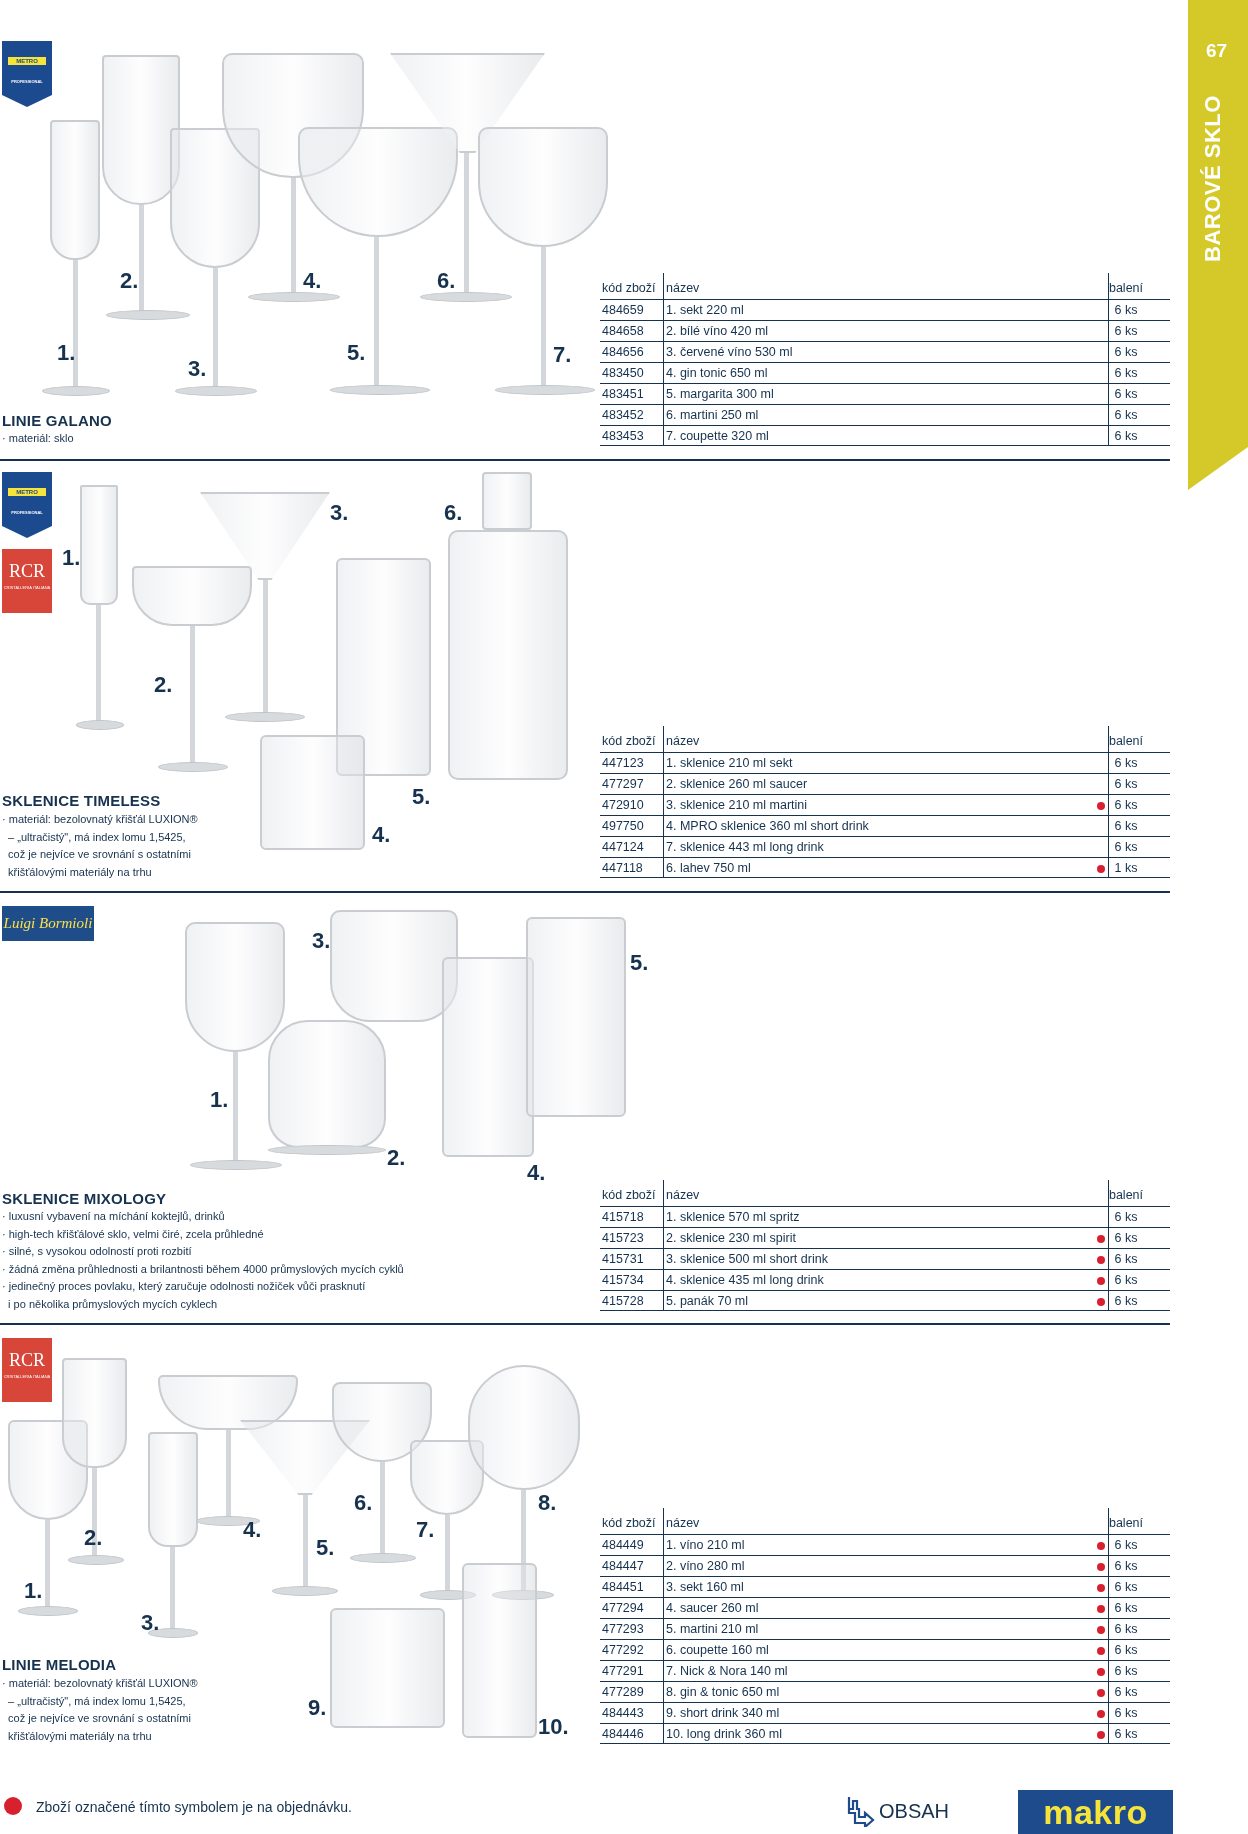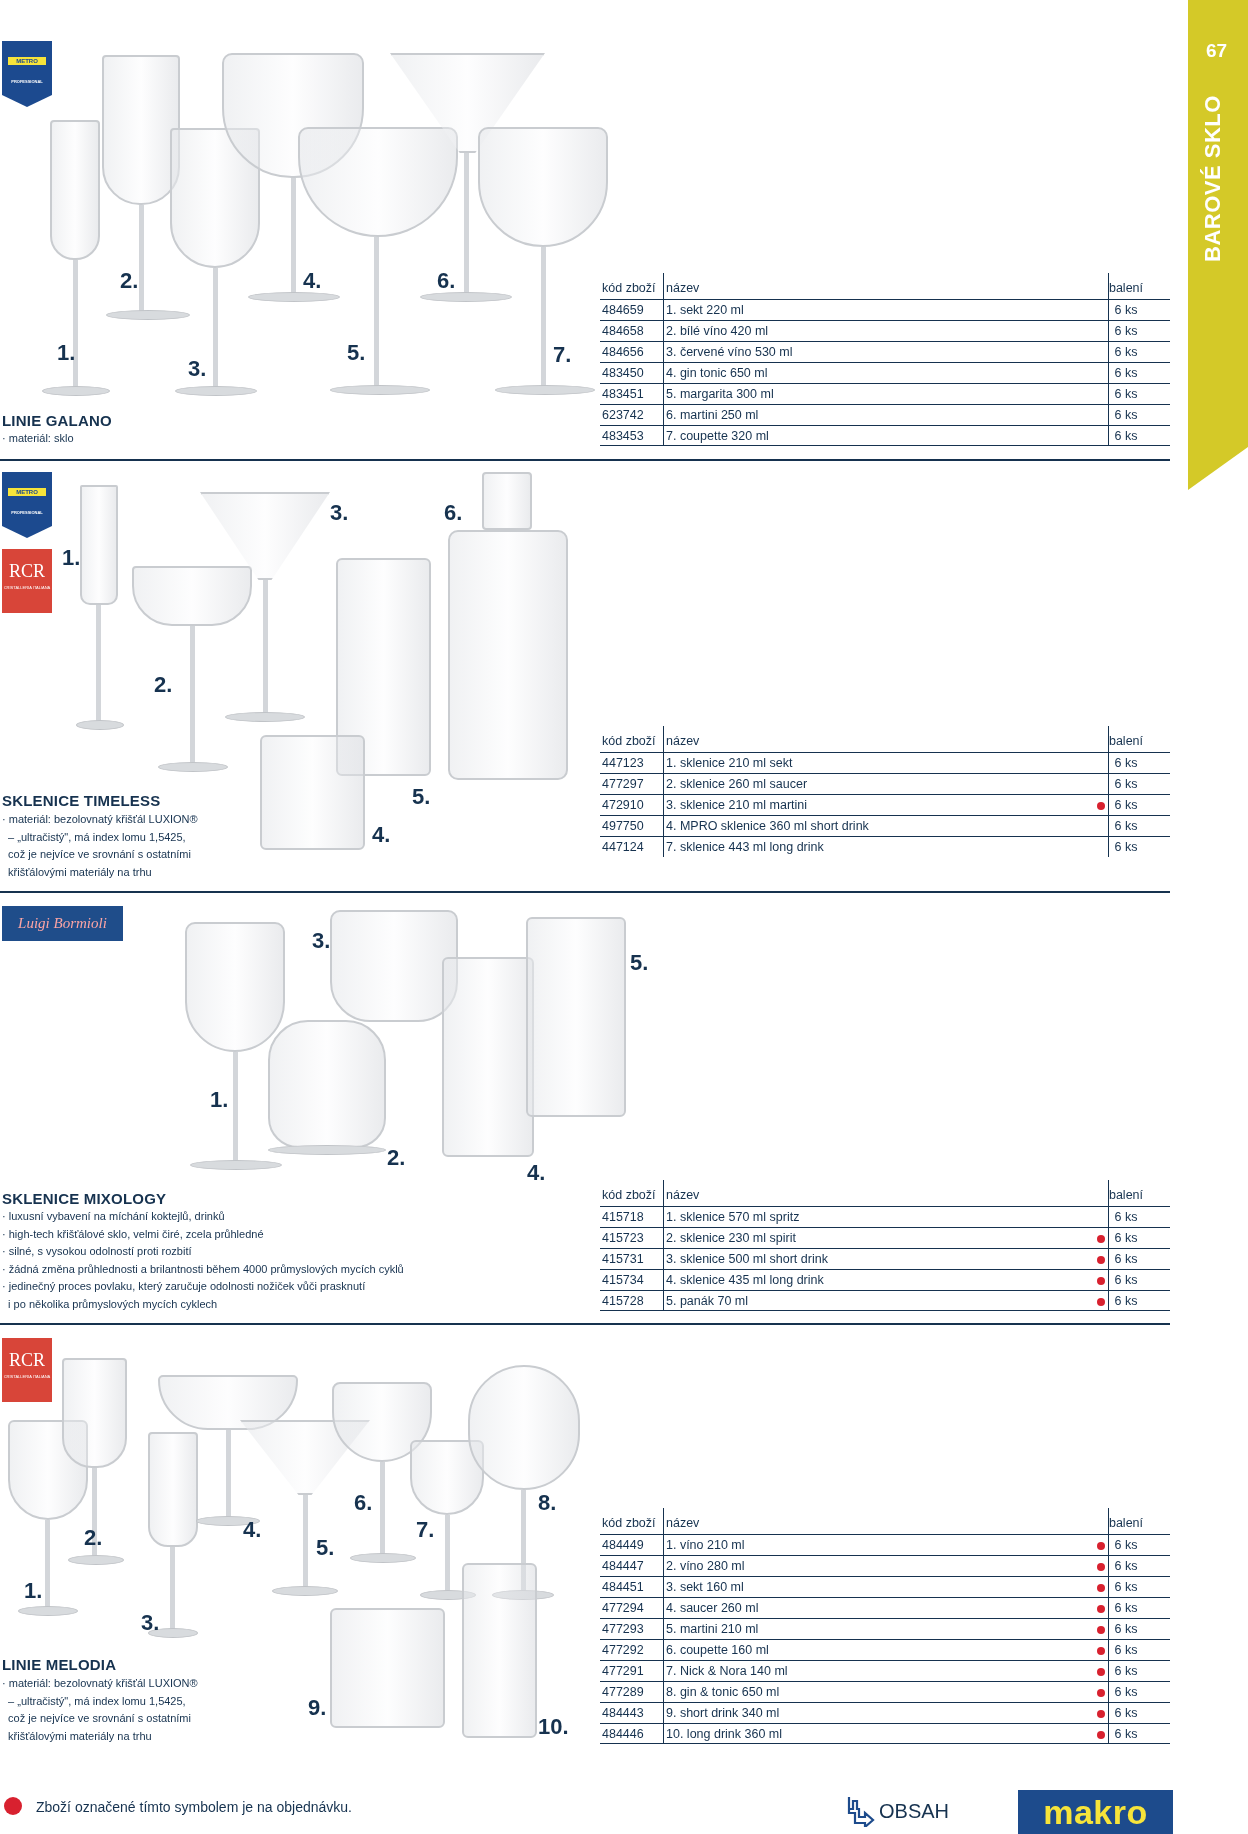--- a/index.html
+++ b/index.html
@@ -10,21 +10,21 @@
   .page-num { position: absolute; left: 1206px; top: 40px; color: #fff; font-weight: bold; font-size: 19px; }
   .side-title { position: absolute; left: 1200px; top: 262px; color: #fff; font-weight: bold; font-size: 22px;
                 transform: rotate(-90deg); transform-origin: left top; white-space: nowrap; letter-spacing: 0.5px; }
   .metro-badge { position: absolute; width: 50px; height: 66px; background: #1c4a8f;
                  clip-path: polygon(0 0, 100% 0, 100% 82%, 50% 100%, 0 82%); }
   .metro-badge .m1 { position: absolute; left: 6px; top: 16px; width: 38px; height: 8px; background: #f7e43a; font-size: 6px; color:#1c4a8f; text-align:center; font-weight:bold; line-height:8px;}
   .metro-badge .m2 { position: absolute; left: 4px; top: 38px; width: 42px; font-size: 4px; color: #fff; text-align: center; font-weight: bold; }
   .rcr { position: absolute; width: 50px; height: 64px; background: #d84539; color: #fff; text-align: center; }
   .rcr .r1 { font-family: "Liberation Serif", serif; font-size: 18px; margin-top: 12px; display: block; }
   .rcr .r2 { font-size: 4px; display: block; margin-top: 3px; }
-  .lb { position: absolute; width: 121px; height: 35px; background: #1f4d8a; color: #fca5a5;
+  .lb { position: absolute; width: 92px; height: 35px; background: #1f4d8a; color: #fde047;
         font-family: "Liberation Serif", serif; font-style: italic; font-size: 15px; line-height: 35px; text-align: center; }
   .glass { position: absolute; border: 2px solid #c9ccd0; background: linear-gradient(90deg, rgba(230,232,235,0.6), rgba(250,250,252,0.3), rgba(220,222,226,0.6)); }
   .stem { position: absolute; width: 5px; background: #d3d6da; }
   .foot { position: absolute; height: 10px; border-radius: 50%; background: #d8dbde; border: 1px solid #c0c3c7; }
   .num { position: absolute; font-weight: bold; font-size: 22px; color: #16324f; font-family: "Liberation Sans", sans-serif; }
   .sec-title { position: absolute; left: 2px; font-weight: bold; font-size: 15px; color: #16324f; letter-spacing: 0.2px; }
   .sec-desc { position: absolute; left: 2px; font-size: 11px; line-height: 17.5px; color: #16324f; white-space: pre; }
   .tbl { position: absolute; left: 600px; width: 570px; font-size: 12.5px; color: #16324f; }
   .tbl .hdr, .tbl .row { position: relative; height: 21px; line-height: 21px; }
   .tbl .row { border-top: 1.5px solid #16324f; }
@@ -114,21 +114,21 @@
       <span class="c-code">483450</span>
       <span class="c-name">4. gin tonic 650 ml</span>
       <span class="c-pack">6 ks</span>
     </div>
   <div class="row">
       <span class="c-code">483451</span>
       <span class="c-name">5. margarita 300 ml</span>
       <span class="c-pack">6 ks</span>
     </div>
   <div class="row">
-      <span class="c-code">623742</span>
+      <span class="c-code">483452</span>
       <span class="c-name">6. martini 250 ml</span>
       <span class="c-pack">6 ks</span>
     </div>
   <div class="row last">
       <span class="c-code">483453</span>
       <span class="c-name">7. coupette 320 ml</span>
       <span class="c-pack">6 ks</span>
     </div>
 </div>
 <div class="sep" style="top:459px;"></div>
@@ -195,20 +195,26 @@
     </div>
   <div class="row">
       <span class="c-code">497750</span>
       <span class="c-name">4. MPRO sklenice 360 ml short drink</span>
       <span class="c-pack">6 ks</span>
     </div>
   <div class="row">
       <span class="c-code">447124</span>
       <span class="c-name">7. sklenice 443 ml long drink</span>
       <span class="c-pack">6 ks</span>
+    </div>
+  <div class="row last">
+      <span class="c-code">447118</span>
+      <span class="c-name">6. lahev 750 ml</span>
+      <span class="dot"></span>
+      <span class="c-pack">1 ks</span>
     </div>
 </div>
 <div class="sep" style="top:891px;"></div>
 
 <div class="lb" style="left:2px;top:906px;">Luigi Bormioli</div>
 <div>
   <div class="glass" style="left:185px;top:922px;width:100px;height:130px;border-radius:10px 10px 50px 50px;"></div>
   <div class="stem" style="left:233px;top:1052px;height:110px;"></div>
   <div class="foot" style="left:190px;top:1160px;width:92px;"></div>
   <div class="glass" style="left:330px;top:910px;width:128px;height:112px;border-radius:10px 10px 40px 40px;"></div>

